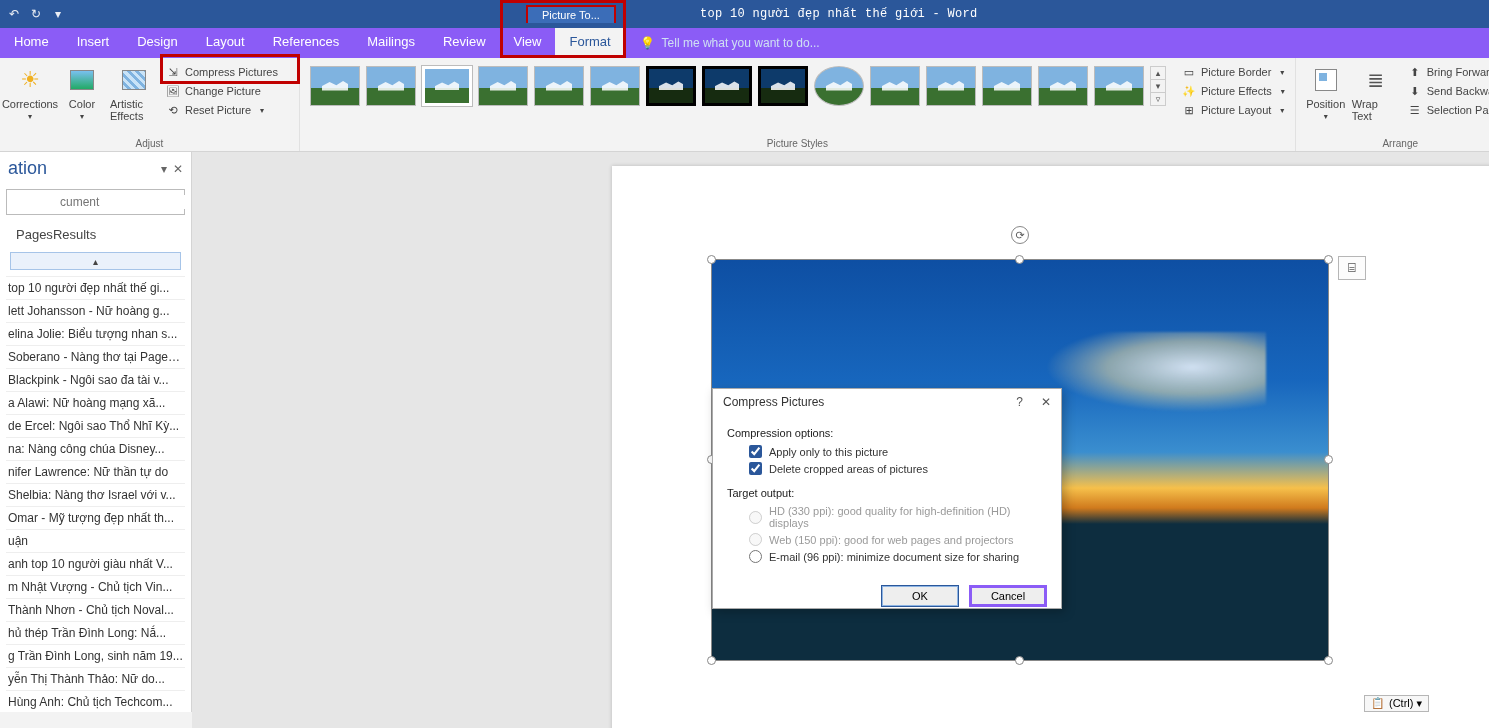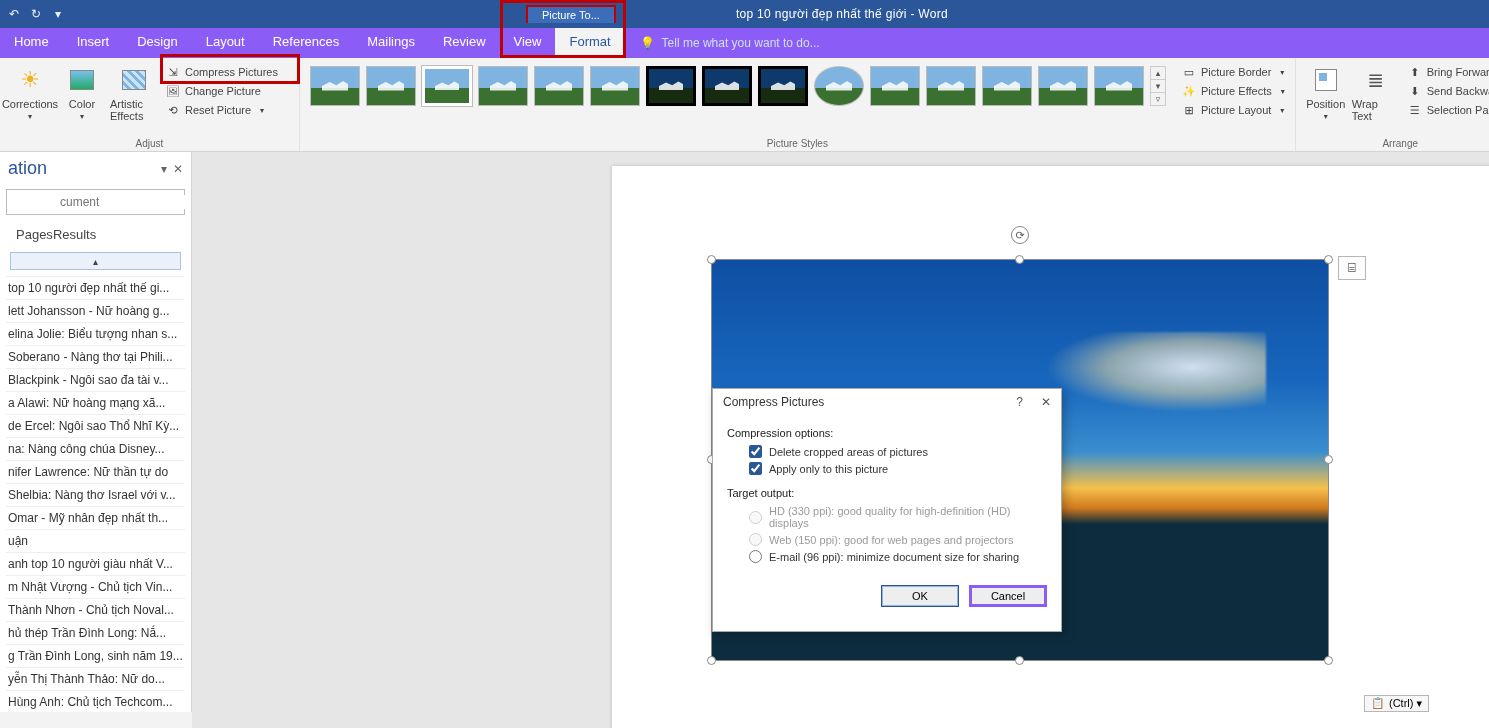--- a/index.html
+++ b/index.html
@@ -2,21 +2,21 @@
 <html><head>
 <meta charset="utf-8">
 <style>
 * { margin: 0; padding: 0; box-sizing: border-box; font-family: "Segoe UI", Tahoma, sans-serif; }
 body { background: #f3f3f3; width: 1489px; height: 728px; overflow: hidden; position: relative; }
 
 .title-bar { background: #2b579a; height: 28px; display: flex; align-items: center; color: #fff; font-size: 12px; }
 .qat { display: flex; align-items: center; gap: 6px; padding-left: 6px; }
 .qat span { width: 16px; height: 16px; display: inline-flex; align-items: center; justify-content: center; opacity: .9; }
 .title-tab { background: #3b6db8; padding: 2px 14px; margin-left: 460px; font-size: 11px; border: 2px solid #c00000; border-bottom: none; }
-.doc-title { margin-left: 120px; letter-spacing: .3px; }
+.doc-title { margin-left: 84px; letter-spacing: .3px; font-family: Liberation Mono, monospace; }
 
 .ribbon-tabs { background: #8b5cf6; height: 30px; display: flex; align-items: stretch; color: #fff; font-size: 13px; }
 .tab { padding: 6px 14px; cursor: pointer; }
 .tab.active { background: #f3f3f3; color: #2b579a; }
 .format-highlight { position: absolute; border: 3px solid #c00000; top: 0; left: 500px; width: 126px; height: 58px; pointer-events: none; }
 .tellme { display: flex; align-items: center; color: #cfe0f3; font-size: 12px; margin-left: 16px; gap: 6px; }
 
 .ribbon { background: #f3f3f3; height: 94px; border-bottom: 1px solid #d4d4d4; display: flex; }
 .group { border-right: 1px solid #e1e1e1; height: 100%; padding: 2px 6px 0; display: flex; flex-direction: column; }
 .group-body { flex: 1; display: flex; align-items: flex-start; gap: 4px; }
@@ -68,21 +68,21 @@
 
 .dialog { position: absolute; left: 712px; top: 388px; width: 350px; background: #fff; border: 1px solid #aaa; box-shadow: 3px 3px 10px rgba(0,0,0,.25); font-size: 12px; color: #333; }
 .dlg-title { display: flex; align-items: center; justify-content: space-between; padding: 6px 10px; font-size: 12px; }
 .dlg-ctrl { display: flex; gap: 18px; color: #555; }
 .dlg-ctrl span { cursor: pointer; }
 .dlg-body { padding: 6px 14px 10px; }
 .dlg-section { font-size: 11px; color: #222; margin: 6px 0 4px; }
 .opt-row { display: flex; align-items: center; gap: 7px; padding: 2px 0 2px 22px; font-size: 11px; }
 .opt-row.disabled { color: #9a9a9a; }
 .opt-row input { accent-color: #2b579a; }
-.dlg-buttons { display: flex; gap: 10px; justify-content: flex-end; padding: 10px 14px 24px; }
+.dlg-buttons { display: flex; gap: 10px; justify-content: flex-end; padding: 10px 14px 1px; }
 .dlg-btn { width: 78px; height: 22px; border: 3px solid #8b5cf6; background: #eee; font-size: 11px; cursor: pointer; }
 .dlg-btn.primary { border: 1px solid #2b579a; box-shadow: inset 0 0 0 1px #8db4e3; }
 
 .ctrl-badge { position:absolute; right:60px; bottom:16px; border:1px solid #b6b6b6; background:#f7f7f7; padding:1px 6px; font-size:11px; display:flex; align-items:center; gap:4px; cursor:pointer; }
 </style>
 </head>
 <body>
 
 <div class="title-bar">
   <div class="qat">
@@ -253,28 +253,28 @@
   </div>
   <div class="nav-tabs">
     <span>Pages</span>
     <span>Results</span>
   </div>
   <div class="nav-selhdr">▴</div>
   <div class="nav-list" id="navlist">
       <div class="nav-item">top 10 người đẹp nhất thế gi...</div>
       <div class="nav-item">lett Johansson - Nữ hoàng g...</div>
       <div class="nav-item">elina Jolie: Biểu tượng nhan s...</div>
-      <div class="nav-item">Soberano - Nàng thơ tại Phili...</div>
+      <div class="nav-item">Soberano - Nàng thơ tại Pages...</div>
       <div class="nav-item">Blackpink - Ngôi sao đa tài v...</div>
       <div class="nav-item">a Alawi: Nữ hoàng mạng xã...</div>
       <div class="nav-item">de Ercel: Ngôi sao Thổ Nhĩ Kỳ...</div>
       <div class="nav-item">na: Nàng công chúa Disney...</div>
       <div class="nav-item">nifer Lawrence: Nữ thần tự do</div>
       <div class="nav-item">Shelbia: Nàng thơ Israel với v...</div>
-      <div class="nav-item">Omar - Mỹ nhân đẹp nhất th...</div>
+      <div class="nav-item">Omar - Mỹ tượng đẹp nhất th...</div>
       <div class="nav-item">uận</div>
       <div class="nav-item">anh top 10 người giàu nhất V...</div>
       <div class="nav-item">m Nhật Vượng - Chủ tịch Vin...</div>
       <div class="nav-item">Thành Nhơn - Chủ tịch Noval...</div>
       <div class="nav-item">hủ thép Trần Đình Long: Nắ...</div>
       <div class="nav-item">g Trần Đình Long, sinh năm 19...</div>
       <div class="nav-item">yễn Thị Thành Thảo: Nữ do...</div>
       <div class="nav-item">Hùng Anh: Chủ tịch Techcom...</div>
       <div class="nav-item">hủ Trần Bá Dương: "Ông vua...</div>
     </div>
@@ -308,25 +308,25 @@
     <span>Compress Pictures</span>
     <div class="dlg-ctrl">
       <span>?</span>
       <span>✕</span>
     </div>
   </div>
   <div class="dlg-body">
     <div class="dlg-section">Compression options:</div>
     <label class="opt-row">
       <input type="checkbox" checked="" style="">
-      <span>Delete cropped areas of pictures</span>
+      <span>Apply only to this picture</span>
     </label>
     <label class="opt-row">
       <input type="checkbox" checked="" style="">
-      <span>Apply only to this picture</span>
+      <span>Delete cropped areas of pictures</span>
     </label>
     <div class="dlg-section" style="margin-top:10px;">Target output:</div>
     <label class="opt-row disabled">
       <input type="radio" name="res" disabled="" style="">
       <span>HD (330 ppi): good quality for high-definition (HD) displays</span>
     </label>
     <label class="opt-row disabled">
       <input type="radio" name="res" disabled="" style="">
       <span>Web (150 ppi): good for web pages and projectors</span>
     </label>

